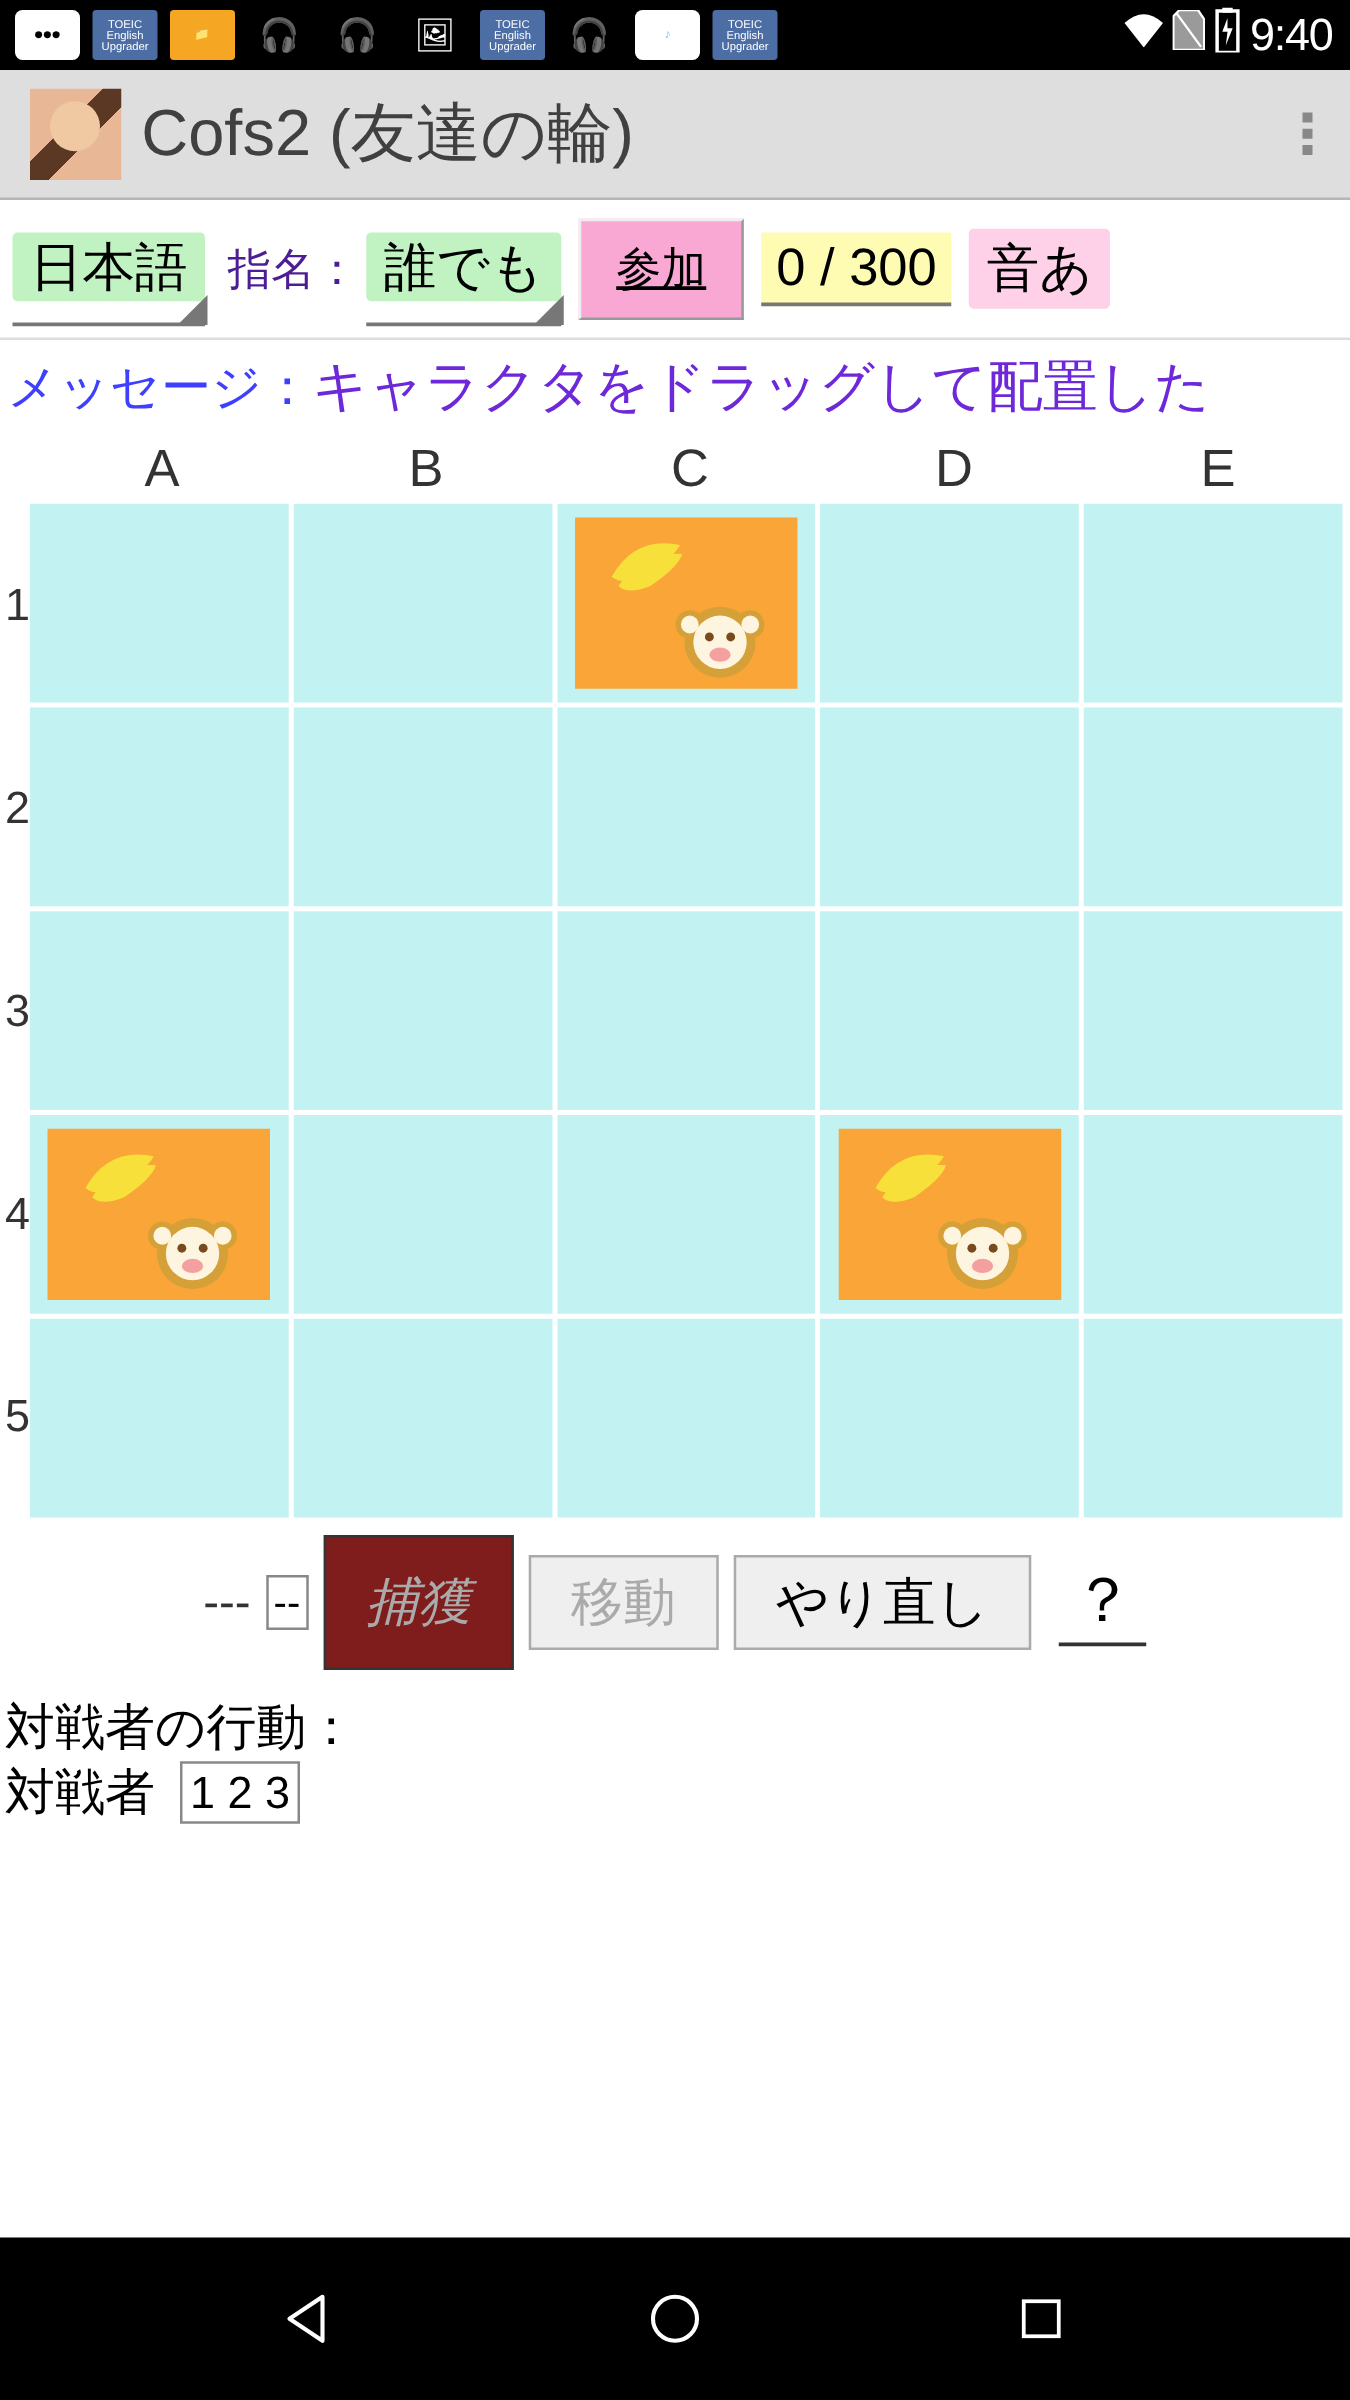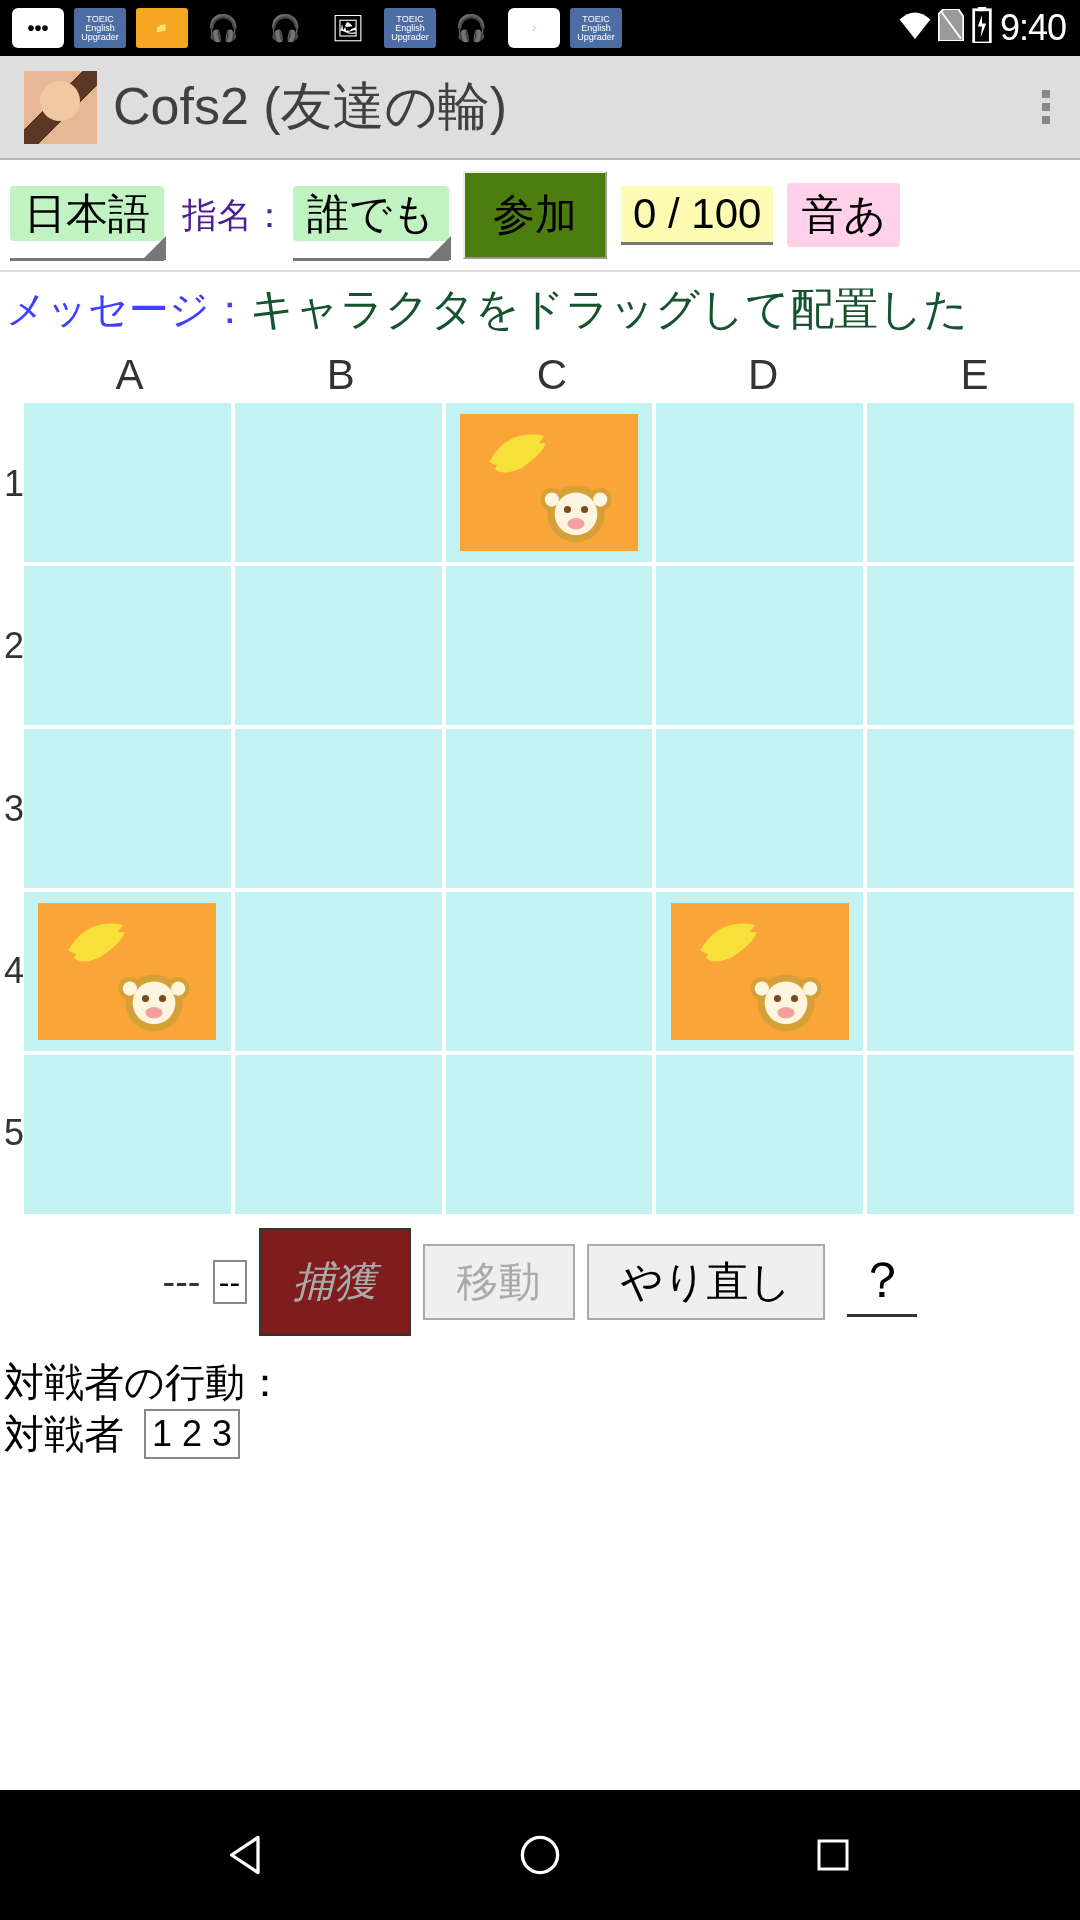--- a/index.html
+++ b/index.html
@@ -132,45 +132,46 @@
   width: 0; height: 0;
   border-left: 24px solid transparent;
   border-bottom: 24px solid #777;
 }
 .label-text {
   font-size: 35px;
   color: #4c1d95;
 }
 .join-btn {
   padding: 14px 28px;
-  font-size: 42px;
-  background: #4d7c0f;
+  font-size: 36px;
+  background: #f9a8d4;
   border: 2px solid #999;
   border-top-color: #eee;
   border-left-color: #eee;
   margin: 0 8px;
+  text-decoration: underline;
 }
 .count-pill {
   padding: 4px 12px;
   font-size: 42px;
   background: #fefcb2;
   border-bottom: 3px solid #777;
 }
 
 
 .message-row {
   display: flex;
   align-items: center;
   padding: 8px 6px;
   font-size: 44px;
   white-space: nowrap;
   overflow: hidden;
 }
 .message-label { color: #3f3fff; font-size: 40px; }
-.message-text { color: #14532d; }
+.message-text { color: #6d28d9; }
 
 
 .board-wrapper {
   padding: 0 0 0 4px;
 }
 .col-headers {
   display: flex;
   padding-left: 20px;
 }
 .col-header {
@@ -353,21 +354,21 @@
 
 <div class="controls-row">
   <div class="pill-wrap">
     <span class="pill green">日本語</span>
   </div>
   <span class="label-text" style="margin-left:12px;">指名：</span>
   <div class="pill-wrap">
     <span class="pill green">誰でも</span>
   </div>
   <button class="join-btn">参加</button>
-  <span class="count-pill">0 / 100</span>
+  <span class="count-pill">0 / 300</span>
   <span class="pill pink" style="margin-left:8px;">音あ</span>
 </div>
 
 <div class="message-row">
   <span class="message-label">メッセージ：</span>
   <span class="message-text">キャラクタをドラッグして配置した</span>
 </div>
 
 <div class="board-wrapper">
   <div class="col-headers">

